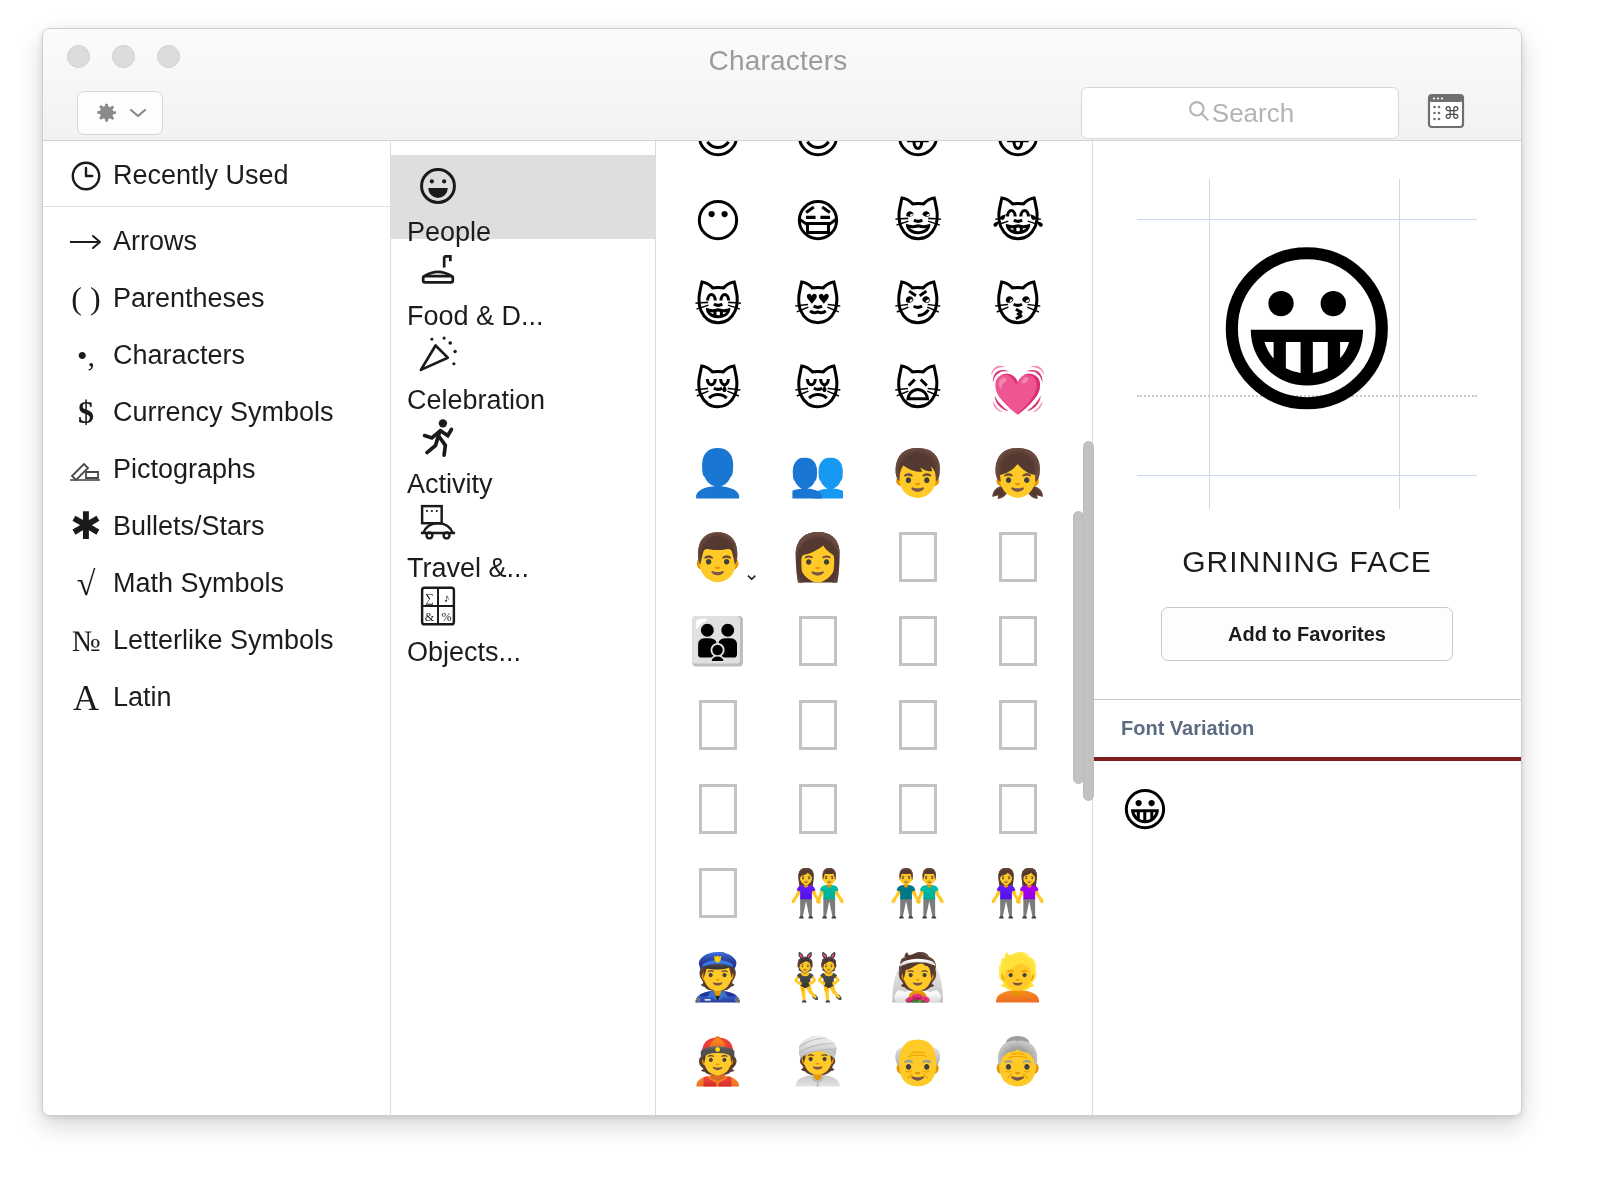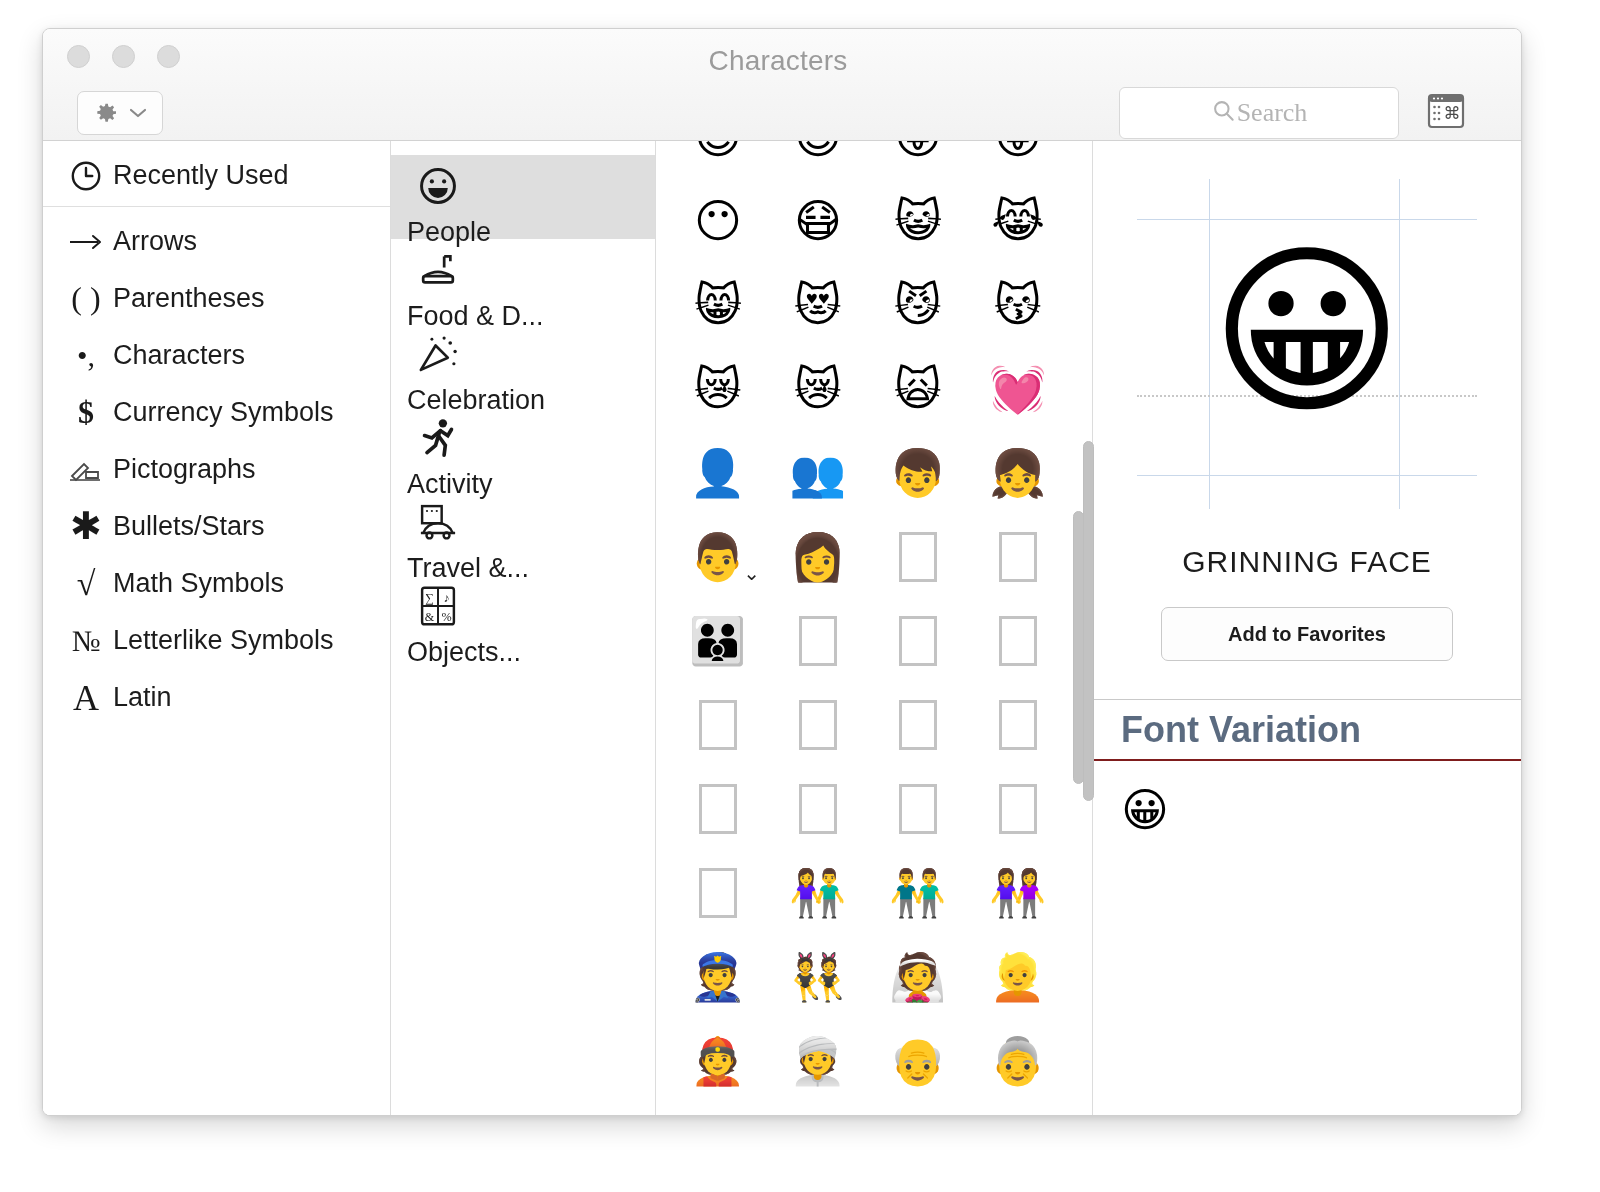--- a/index.html
+++ b/index.html
@@ -48,25 +48,25 @@
     position: absolute; left: 34px; top: 62px;
     width: 86px; height: 44px;
     background: #fdfdfd;
     border: 1px solid #d6d6d6;
     border-radius: 7px;
     display: flex; align-items: center; justify-content: center; gap: 6px;
   }
   .gear-btn svg { display: block; }
   .search-field {
     position: absolute; right: 122px; top: 58px;
-    width: 280px; height: 52px;
+    width: 318px; height: 52px;
     background: #fff;
     border: 1px solid #d8d8d8;
     border-radius: 6px;
-    display: flex; align-items: center; justify-content: center; gap: 0; font-family: Liberation Serif, serif;
+    display: flex; align-items: center; justify-content: center; gap: 0;
   }
   .search-ph { font-size: 26px; color: #b4b4b4; }
   .panel-toggle {
     position: absolute; right: 52px; top: 62px;
     width: 46px; height: 44px;
     display: flex; align-items: center; justify-content: center;
   }
 
   
   .body { display: flex; flex: 1 1 auto; min-height: 0; background: #fff; }
@@ -190,25 +190,25 @@
     display: block;
     width: 292px; height: 54px;
     background: #fdfdfd;
     border: 1px solid #c9c9c9;
     border-radius: 7px;
     font-family: inherit;
     font-size: 20px; font-weight: bold; color: #1c1c1c;
   }
   .fv-head {
     border-top: 1px solid #c9c9c9;
-    border-bottom: 2px solid #7f1d1d;
+    border-bottom: 4px solid #7f1d1d;
     height: 62px;
     display: flex; align-items: center;
     padding-left: 28px;
-    font-size: 36px; font-weight: bold; color: #5b6b80;
+    font-size: 20px; font-weight: bold; color: #5b6b80;
     background: #fff;
   }
   .fv-body { flex: 1 1 auto; padding: 26px 0 0 28px; }
   .fv-item { font-size: 46px; line-height: 1; }
   .side-scroll-track {
     position: absolute; left: -13px; top: 300px; width: 16px; height: 360px;
   }
   .side-scroll-thumb {
     position: absolute; left: 3px; top: 0; width: 11px; height: 100%;
     background: #c2c2c2; border-radius: 6px; border: 1px solid #bdbdbd;

